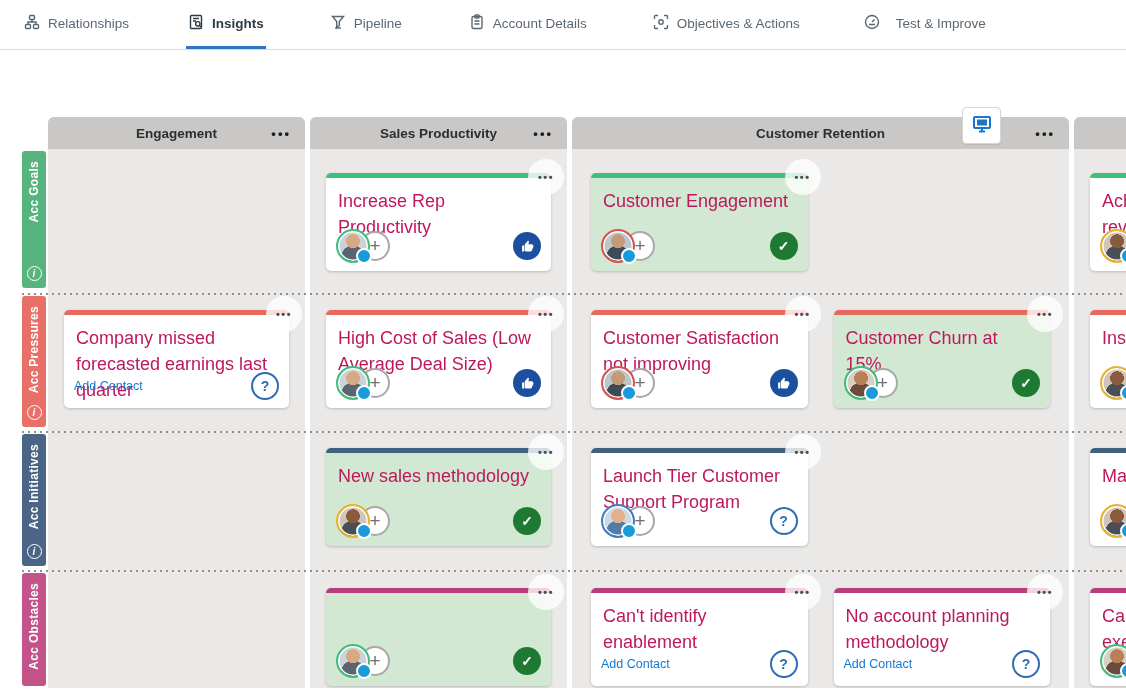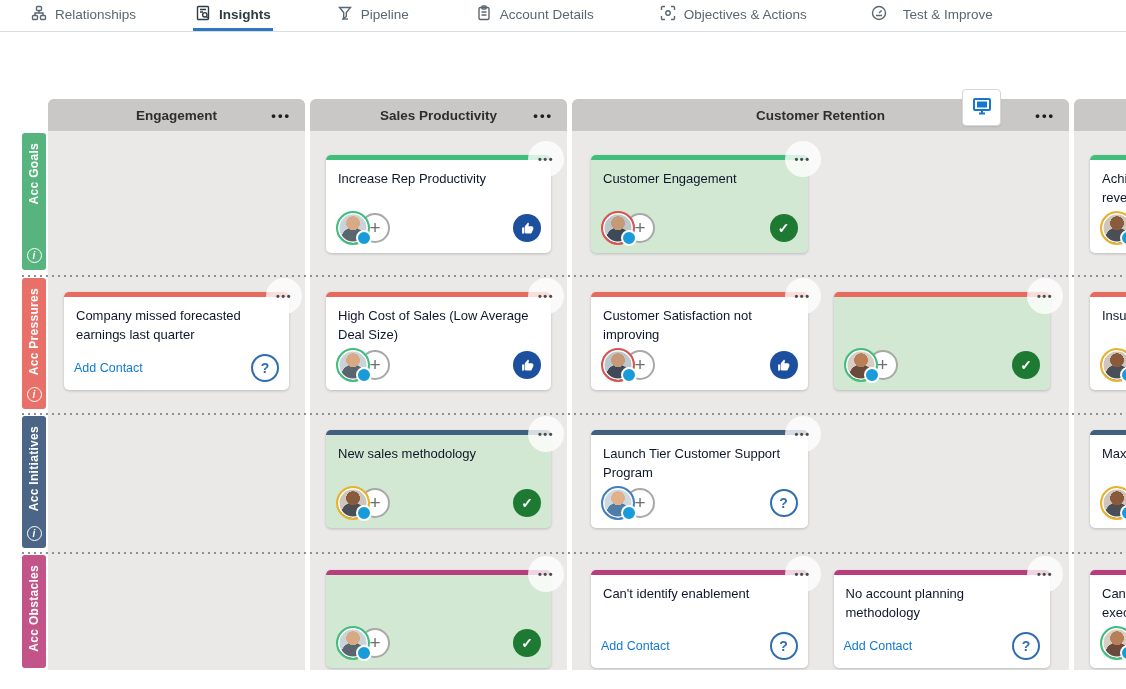--- a/index.html
+++ b/index.html
@@ -1,21 +1,21 @@
 <!DOCTYPE html>
 <html><head>
 <meta charset="utf-8">
 <style>
   * { box-sizing: border-box; margin: 0; padding: 0; }
   html,body { width:1126px; height:689px; overflow:hidden; background:#fff;
     font-family:"Liberation Sans","DejaVu Sans",sans-serif; }
 
   
-  .tabbar { height:32px; background:#fff; border-bottom:1px solid #D9DDE0;
-    display:flex; align-items:stretch;padding-left:7px; }
+  .tabbar { height:50px; background:#fff; border-bottom:1px solid #D9DDE0;
+    display:flex; align-items:stretch; }
   .tab { display:flex; align-items:center; gap:8px; font-size:13.5px; color:#5A6772;
     border-bottom:3px solid transparent; padding:0 2px; cursor:pointer; }
   .tab svg { stroke:#5A6772; fill:none; stroke-width:1.4; }
   .tab.selected { color:#2D3B45; font-weight:700; border-bottom-color:#2E75C6; }
   .tab.selected svg { stroke:#2D3B45; }
   .t1{margin-left:22px;} .t2{margin-left:55px;} .t3{margin-left:62px;}
   .t4{margin-left:63px;} .t5{margin-left:62px;} .t6{margin-left:60px;gap:16px;}
 
   
   .toolbar { position:relative; height:67px; background:#fff; }
@@ -70,21 +70,21 @@
     box-shadow:0 1px 3px rgba(0,0,0,.20); padding:15px 12px 10px; }
   .card.green { background:#D3E8D2; }
   .card-strip { position:absolute; top:0; left:0; right:0; height:5px;
     border-radius:5px 5px 0 0; }
   .strip-green{ background:#3FBE7C; } .strip-red{ background:#E8695D; }
   .strip-slate{ background:#41607F; } .strip-magenta{ background:#B73D7D; }
   .card-menu { position:absolute; top:-14px; right:-13px; width:36px; height:36px;
     border-radius:50%; border:none; background:rgba(255,255,255,.78); color:#4a4a4a;
     font-size:11px; font-weight:700; letter-spacing:1.5px; cursor:pointer; z-index:3;
     display:flex; align-items:center; justify-content:center; }
-  .card-title { font-size:13px; color:#0f172a; line-height:1.45; white-space:pre-line; }
+  .card-title { font-size:18px; color:#be185d; line-height:1.45; white-space:pre-line; }
   .card-footer { position:absolute; left:10px; right:10px; bottom:8px; display:flex;
     align-items:center; justify-content:space-between; }
   .people { display:flex; align-items:center; }
   .avatar { width:34px; height:34px; border-radius:50%; position:relative; z-index:2;
     border:2px solid var(--ring); box-shadow:inset 0 0 0 1.5px #fff; cursor:pointer;
     background:
       radial-gradient(circle 7px at 50% 34%, var(--skin) 97%, transparent),
       radial-gradient(circle 12px at 50% 88%, var(--shirt) 97%, transparent),
       linear-gradient(var(--bgc),var(--bgc)); }
   .avatar::after { content:""; position:absolute; width:12px; height:12px; right:-4px;
@@ -330,20 +330,21 @@
             <button class="status thumb">
                 <svg viewBox="0 0 24 24">
                   <path d="M2 10h4v11H2zM22 10c0-1.1-.9-2-2-2h-6.3l1-4.6v-.3c0-.4-.2-.8-.4-1L13 1 7.6 7.6C7.2 8 7 8.5 7 9v10c0 1.1.9 2 2 2h9c.8 0 1.5-.5 1.8-1.2l3-7.1c.1-.2.2-.5.2-.7v-2z"></path>
                 </svg>
               </button>
           </div>
         </div>
         <div class="card green">
           <div class="card-strip strip-red"></div>
           <button class="card-menu">•••</button>
+          <div class="card-title">Customer Churn at 15%</div>
           <div class="card-footer">
             <div class="people">
               <span class="avatar p-woman-grn"></span>
               <button class="plus-btn">+</button>
             </div>
             <button class="status check">✓</button>
           </div>
         </div>
       </div>
     </div>

